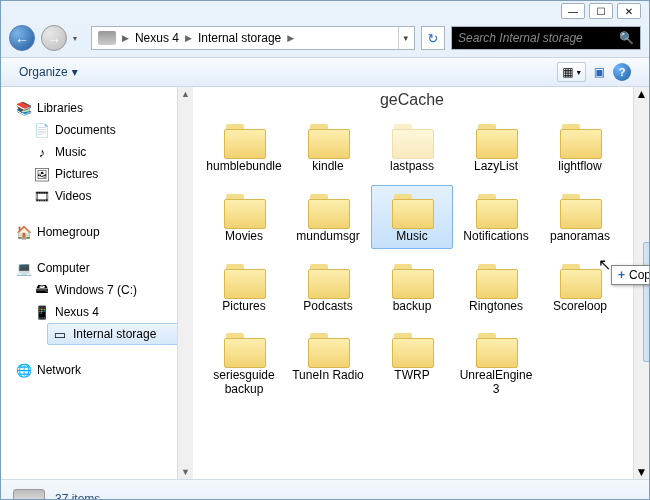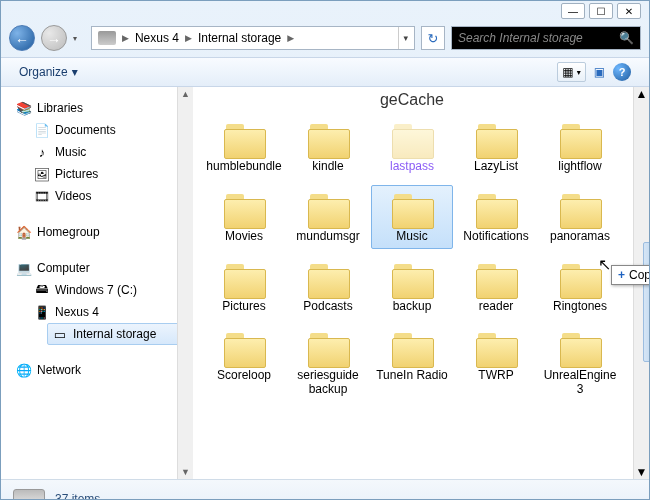--- a/index.html
+++ b/index.html
@@ -45,21 +45,21 @@
   .sb-scroll .track { flex:1; }
   
   .content { flex: 1; position: relative; overflow: hidden; }
   .folder-grid { display: grid; grid-template-columns: repeat(5, 82px); gap: 6px 2px; padding: 4px 10px; }
   .topcut { grid-column: 1 / -1; display:grid; grid-template-columns: repeat(5, 82px); gap:6px 2px; }
   .topcut .spacer { }
   .partial-label { font-size:16px; color:#333; text-align:center; width:82px; }
   .folder { display: flex; flex-direction: column; align-items: center; padding: 4px 2px; border:1px solid transparent; border-radius:2px; cursor:pointer; }
   .folder.selected { background: linear-gradient(to bottom, #e4f1fd, #c5e0fa); border:1px solid #7fb5ea; }
   .folder.ghost .ficon { opacity:0.45; }
-  .folder.ghost .flabel { color:#8b5cf6; }
+  .folder.ghost .flabel { color:#000000; }
   .ficon { width: 48px; height: 40px; position:relative; }
   .ficon::before { content:''; position:absolute; top:4px; left:6px; width:18px; height:6px; background:#f4dd8a; border-radius:2px 2px 0 0; }
   .ficon::after { content:''; position:absolute; top:9px; left:4px; width:40px; height:28px; background:linear-gradient(to bottom, #fdeeae, #f1d271); border-radius:2px; border:1px solid #d9b84f; }
   .flabel { font-size: 12px; text-align: center; line-height: 1.15; max-width: 78px; word-wrap: break-word; }
   
   .ct-scroll { position:absolute; right:0; top:0; bottom:0; width:16px; background:#f0f0f0; border-left:1px solid #ddd; display:flex; flex-direction:column; align-items:center; }
   .ct-scroll .thumb { width:14px; background:linear-gradient(to right,#d5e5f5,#b8d3ee); border:1px solid #9cbde0; border-radius:2px; margin:1px; }
   
   
   .drag-tip { position:absolute; top:178px; left:418px; background:#fff; border:1px solid #888; padding:2px 6px; font-size:12px; display:flex; align-items:center; gap:4px; box-shadow:1px 1px 3px rgba(0,0,0,0.3); z-index:10; }
@@ -228,24 +228,20 @@
         <div class="folder">
           <div class="ficon"></div>
           <div class="flabel">Podcasts</div>
         </div>
         <div class="folder">
           <div class="ficon"></div>
           <div class="flabel">backup</div>
         </div>
         <div class="folder">
           <div class="ficon"></div>
-          <div class="flabel">reader</div>
-        </div>
-        <div class="folder">
-          <div class="ficon"></div>
           <div class="flabel">Ringtones</div>
         </div>
         <div class="folder">
           <div class="ficon"></div>
           <div class="flabel">Scoreloop</div>
         </div>
         <div class="folder">
           <div class="ficon"></div>
           <div class="flabel">seriesguide backup</div>
         </div>

